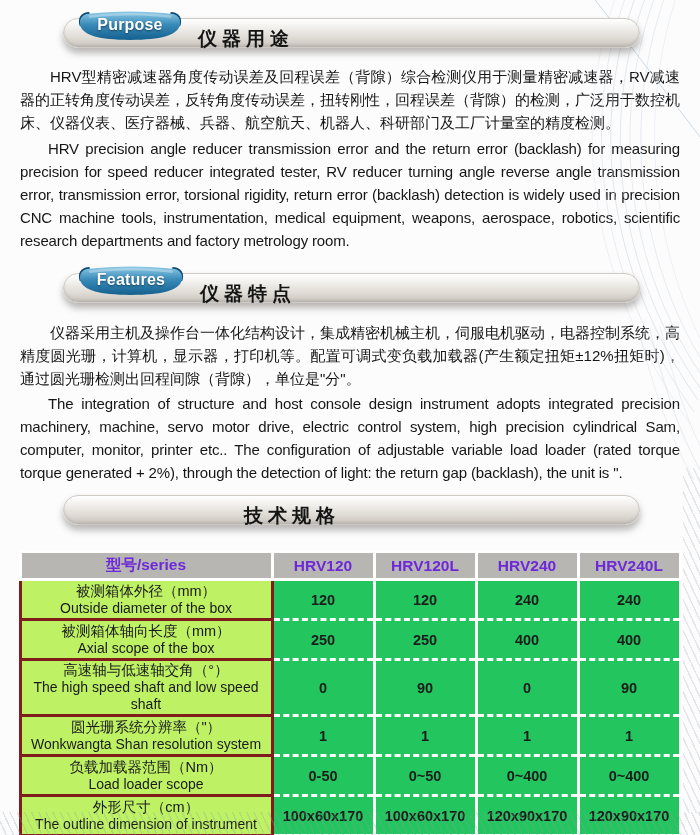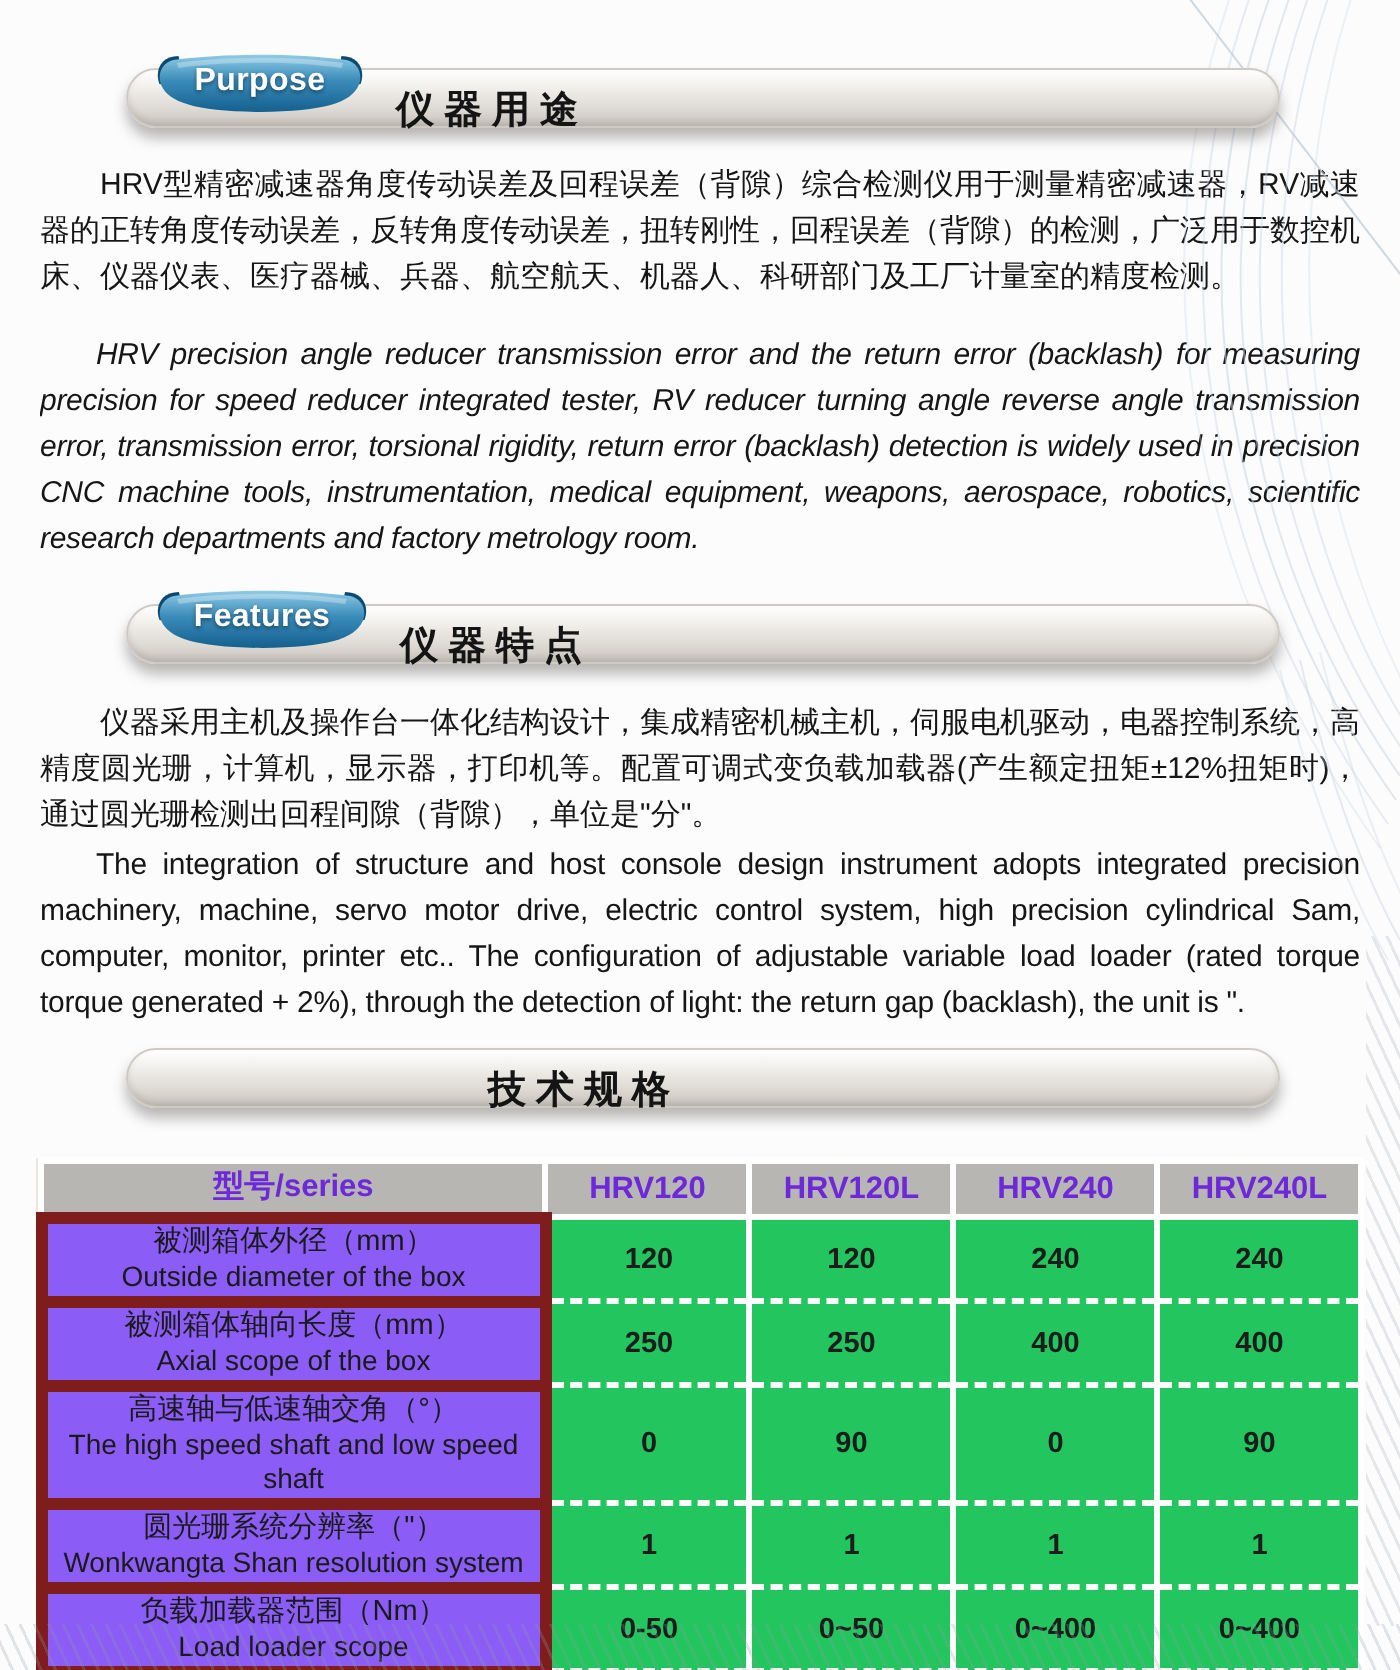--- a/index.html
+++ b/index.html
@@ -51,46 +51,46 @@
   }
 
   
   .para {
     width:660px; margin:0 auto; text-align:justify; color:#161616;
     font-size:15px; line-height:23px; overflow:hidden;
   }
   .para.cn { text-indent:2em; }
   .para.en { text-indent:28px; letter-spacing:-0.15px; }
   #p1cn { margin-top:10px; height:69px; }
-  #p1en { margin-top:16px;  height:115px;font-style:italic; }
+  #p1en { margin-top:3px;  height:115px; }
   #p2cn { margin-top:11px; height:69px; }
   #p2en { margin-top:2px;  height:92px; }
   #b2 { margin-top:12px; }
   #b3 { margin-top:2px; }
-  #b1 { margin-top:25px; }
+  #b1 { margin-top:9px; }
 
   
   table.spec {
     width:660px; margin:18px auto 0 auto;
     border-collapse:collapse; table-layout:fixed;
     background:#e9e6dd; border:3px solid #ffffff;
   }
   table.spec col.c0 { width:252px; }
   table.spec col.cv { width:102px; }
   table.spec th, table.spec td {
     text-align:center; vertical-align:middle; padding:1px 2px;
   }
   tr.hdr { height:28px; }
   tr.hdr th {
     background:#b7b6b3; border:3px solid #ffffff;
     font-size:15.5px; font-weight:600; color:#6d28d9;
   }
   tr.row { height:40px; }
   td.lbl {
-    background:#8b5cf6; border:6px solid #7f1d1d;
+    background:#bef264; border:3px solid #7f1d1d;
     line-height:17px; color:#1a1a1a;
   }
   td.lbl .cn { font-size:14.5px; }
   td.lbl .en { font-size:14px; }
   td.val {
     background:#22c55e;
     border-left:3px solid #ffffff; border-right:3px solid #ffffff;
     border-top:3px dashed #ffffff;
     font-size:14.5px; font-weight:600; color:#1c1c1c;
   }

